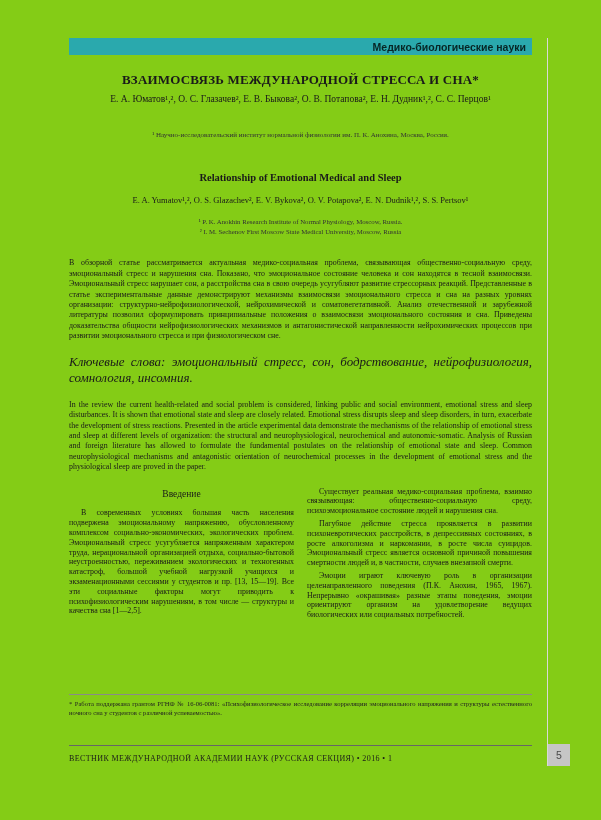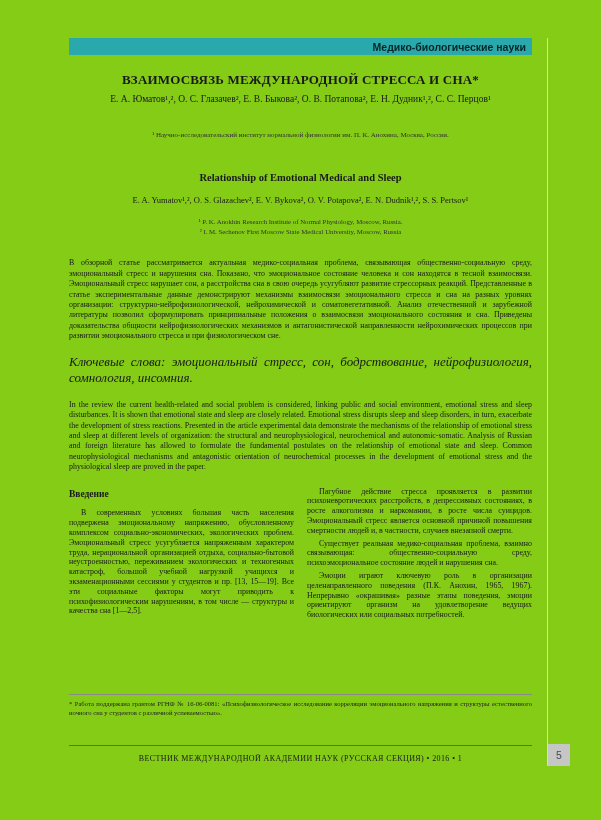--- a/index.html
+++ b/index.html
@@ -37,31 +37,31 @@
   .authors-en { margin-top: 12px; font-size: 8.5px; text-align: center; }
   .affil-en { margin-top: 12px; font-size: 6.8px; line-height: 1.6; text-align: center; color: #333; }
 
   .abstract { margin-top: 20px; font-size: 7.9px; line-height: 1.32; text-align: justify; }
   .abstract-en { margin-top: 14px; }
   .keywords { margin-top: 12px; font-size: 13px; font-style: italic; text-align: justify; }
 
   .columns { display: flex; gap: 13px; margin-top: 14px; max-height: 174px; overflow: hidden; }
   .col { flex: 1; font-size: 7.9px; line-height: 1.24; text-align: justify; }
   .col p { margin: 0 0 3px 0; text-indent: 12px; }
-  .section-heading { font-size: 9.5px; font-weight: bold; margin: 2px 0 8px 0; }
+  .section-heading { font-size: 9.5px; font-weight: normal; text-align: center; margin: 2px 0 8px 0; }
 
   .footnote {
     position: absolute; left: 69px; top: 694px; width: 463px;
     border-top: 1px solid #8a8a8a; padding-top: 4px;
     font-size: 6.6px; line-height: 1.4; color: #222; text-align: justify;
   }
   .footer {
     position: absolute; left: 69px; top: 745px; width: 463px;
     border-top: 1px solid #666; padding-top: 8px;
-    text-align: center; font-size: 8px; letter-spacing: 0.4px;
+    font-size: 8px; letter-spacing: 0.4px;
   }
   .side-rule {
     position: absolute; left: 547px; top: 38px;
     width: 1px; height: 728px; background: #d8d8d8;
   }
   .pagenum-box {
     position: absolute; left: 548px; top: 744px;
     width: 22px; height: 22px; background: #c6c6c6;
     display: flex; align-items: center; justify-content: center;
     font-family: "Liberation Sans", sans-serif; font-size: 10.5px; color: #4a4a4a;
@@ -100,22 +100,22 @@
 
     <div class="abstract abstract-en">In the review the current health-related and social problem is considered, linking public and social environment, emotional stress and sleep disturbances. It is shown that emotional state and sleep are closely related. Emotional stress disrupts sleep and sleep disorders, in turn, exacerbate the development of stress reactions. Presented in the article experimental data demonstrate the mechanisms of the relationship of emotional stress and sleep at different levels of organization: the structural and neurophysiological, neurochemical and autonomic-somatic. Analysis of Russian and foreign literature has allowed to formulate the fundamental postulates on the relationship of emotional state and sleep. Common neurophysiological mechanisms and antagonistic orientation of neurochemical processes in the development of emotional stress and the physiological sleep are proved in the paper.</div>
 
 
     <div class="columns">
       <div class="col">
         <div class="section-heading">Введение</div>
         <p>В современных условиях большая часть населения подвержена эмоциональному напряжению, обусловленному комплексом социально-экономических, экологических проблем. Эмоциональный стресс усугубляется напряженным характером труда, нерациональной организацией отдыха, социально-бытовой неустроенностью, переживанием экологических и техногенных катастроф, большой учебной нагрузкой учащихся и экзаменационными сессиями у студентов и пр. [13, 15—19]. Все эти социальные факторы могут приводить к психофизиологическим нарушениям, в том числе — структуры и качества сна [1—2,5].</p>
       </div>
       <div class="col">
+        <p>Существует реальная медико-социальная проблема, взаимно связывающая: общественно-социальную среду, психоэмоциональное состояние людей и нарушения сна.</p>
         <p>Пагубное действие стресса проявляется в развитии психоневротических расстройств, в депрессивных состояниях, в росте алкоголизма и наркомании, в росте числа суицидов. Эмоциональный стресс является основной причиной повышения смертности людей и, в частности, случаев внезапной смерти.</p>
-        <p>Существует реальная медико-социальная проблема, взаимно связывающая: общественно-социальную среду, психоэмоциональное состояние людей и нарушения сна.</p>
         <p>Эмоции играют ключевую роль в организации целенаправленного поведения (П.К. Анохин, 1965, 1967). Непрерывно «окрашивая» разные этапы поведения, эмоции ориентируют организм на удовлетворение ведущих биологических или социальных потребностей.</p>
       </div>
     </div>
 
   </div>
 
   <div class="footnote">* Работа поддержана грантом РГНФ № 16-06-0081: «Психофизиологическое исследование корреляции эмоционального напряжения и структуры естественного ночного сна у студентов с различной успеваемостью».</div>
 
   <div class="footer">ВЕСТНИК МЕЖДУНАРОДНОЙ АКАДЕМИИ НАУК (РУССКАЯ СЕКЦИЯ) • 2016 • 1</div>
 

